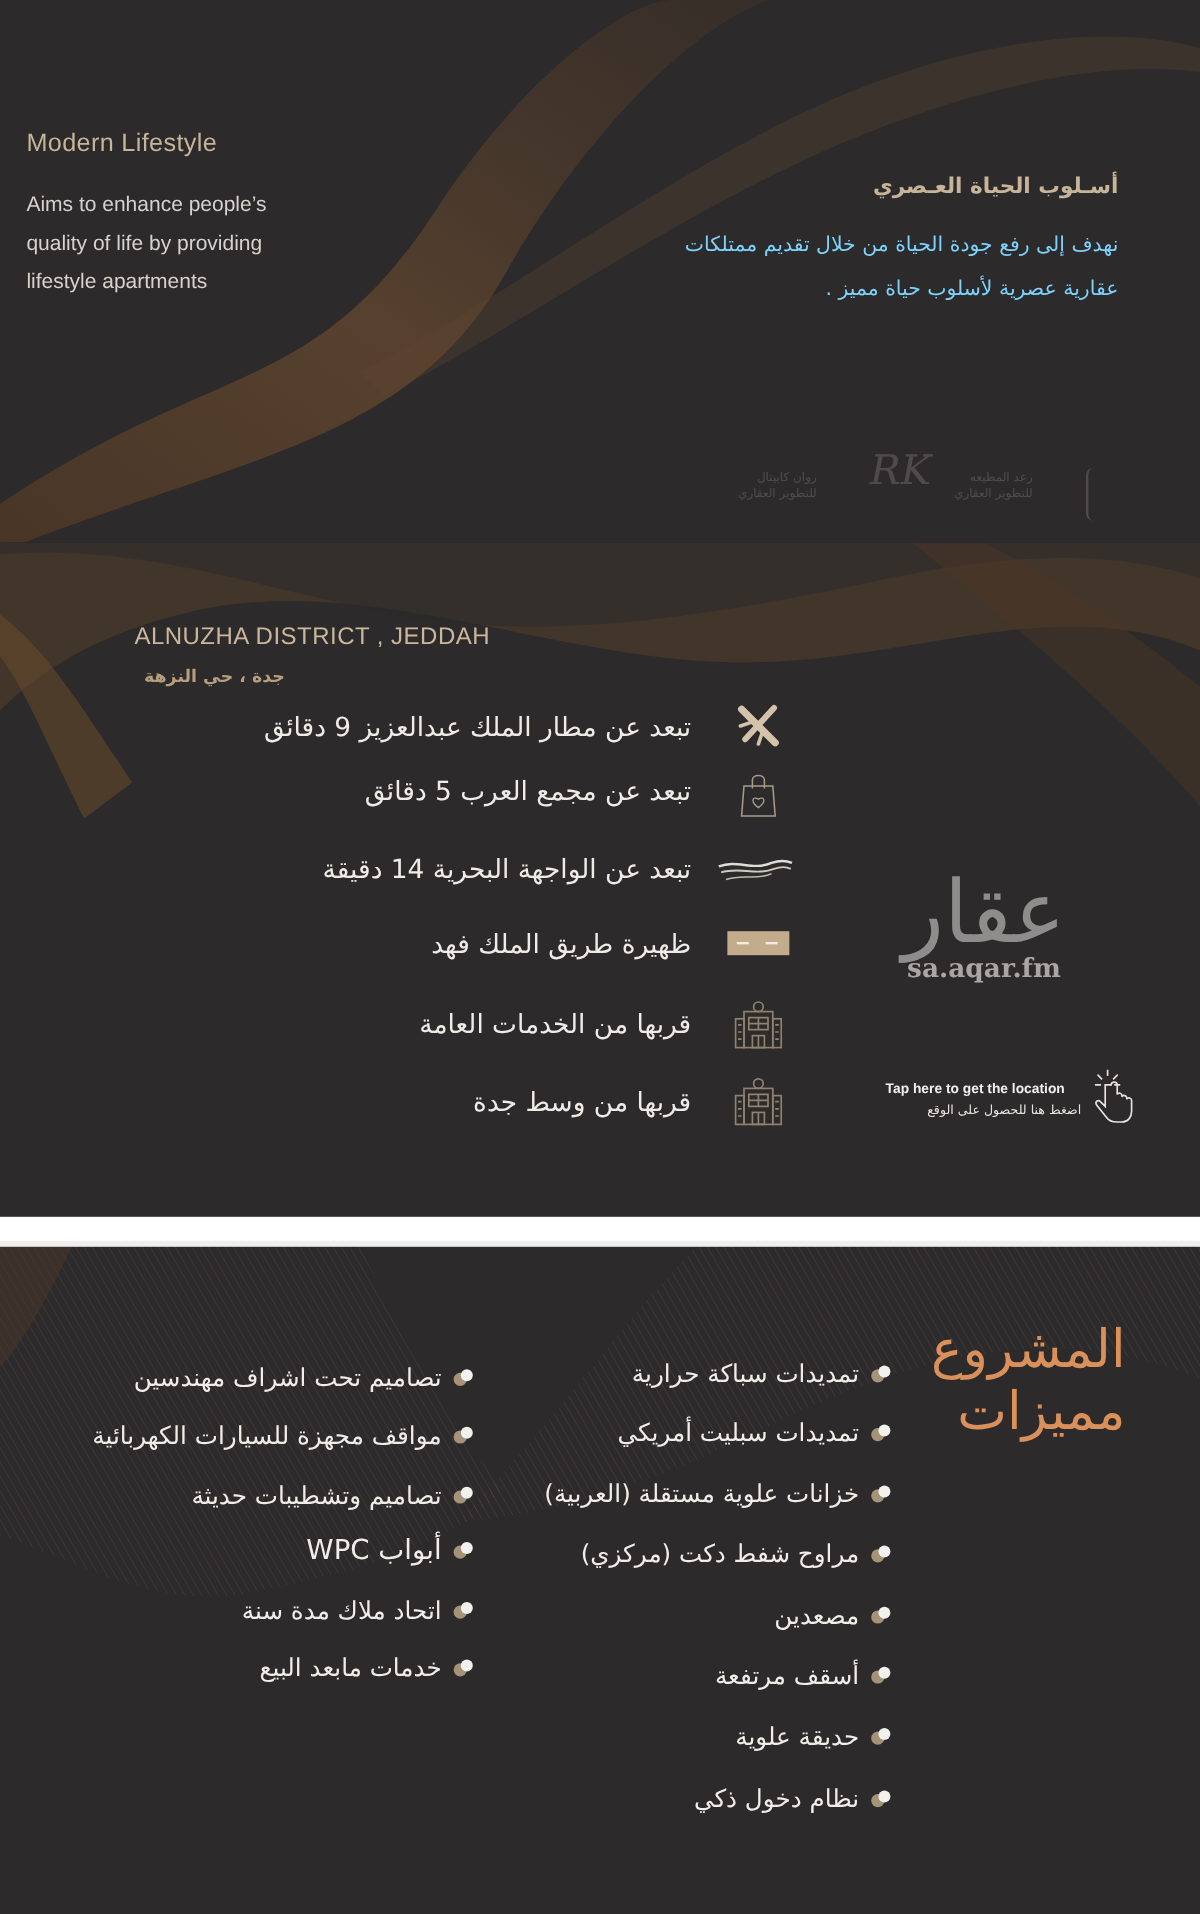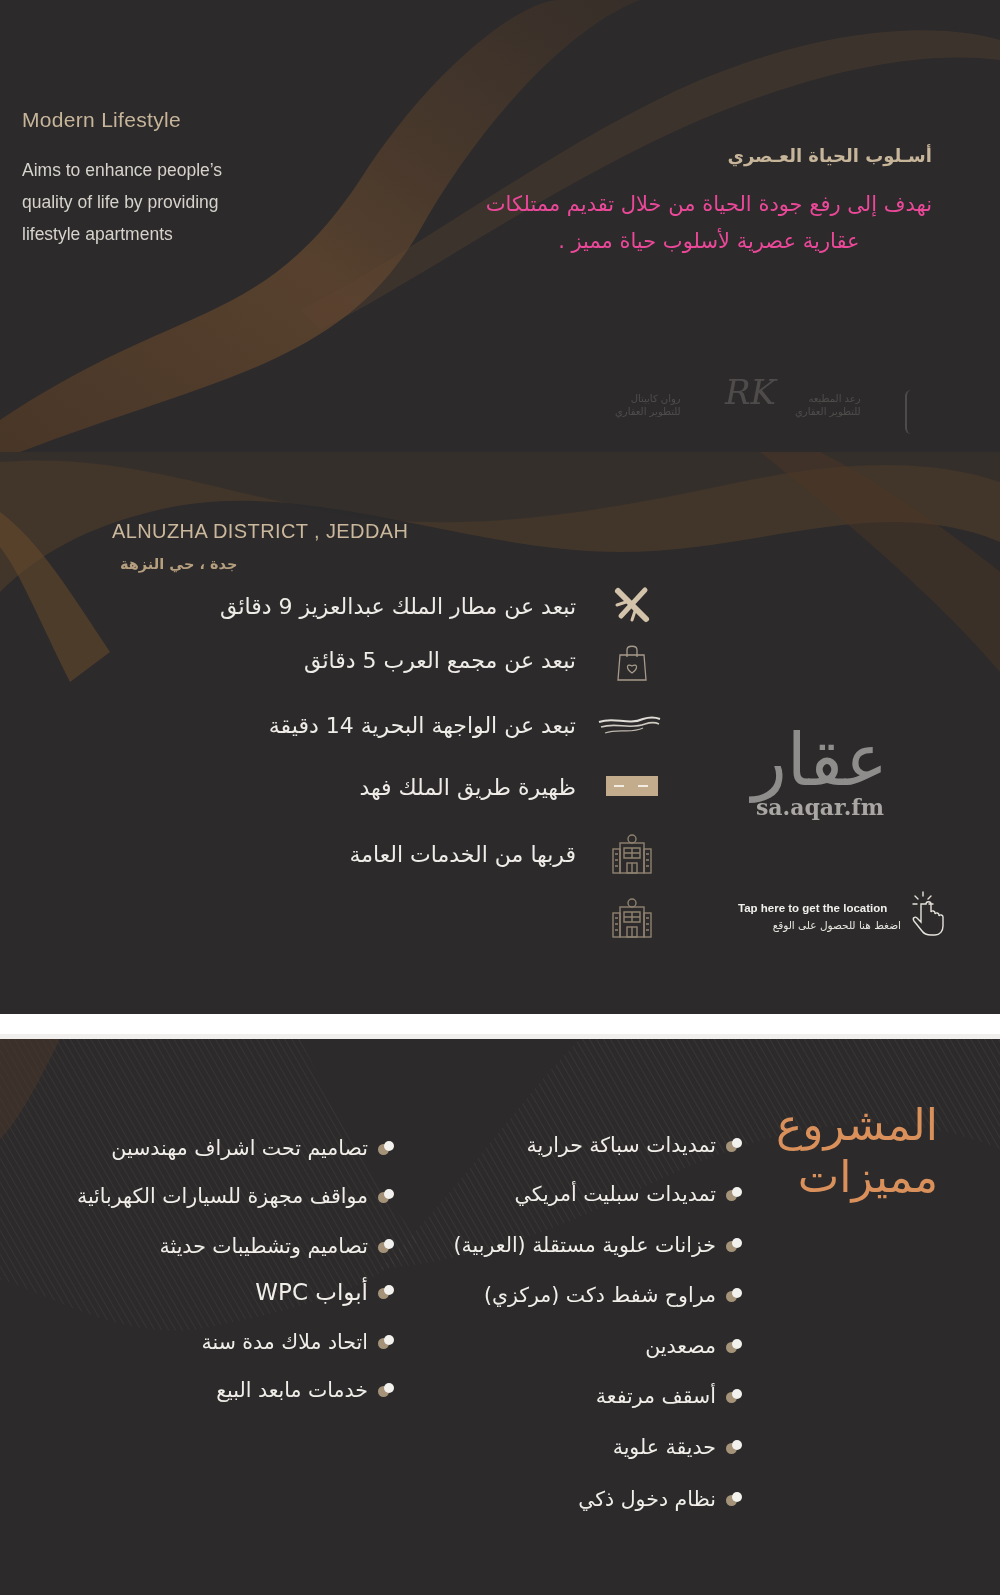--- a/index.html
+++ b/index.html
@@ -9,21 +9,21 @@
   #p1 { top: 0; height: 466px; }
   #p2 { top: 452px; height: 562px; }
   #p3 { top: 1039px; height: 556px; }
   .divider { position: absolute; left: 0; width: 1000px; height: 6px; background: #f1efee; }
   .wave { position: absolute; left: 0; top: 0; pointer-events: none; }
   .abs { position: absolute; }
   .en-title { color: #c7b59a; font-family: "Liberation Sans", sans-serif; font-size: 21px; letter-spacing: 0.3px; }
   .en-body { color: #d6d2cc; font-family: "Liberation Sans", sans-serif; font-size: 17.5px; line-height: 32px; }
   .ar { direction: rtl; font-family: "DejaVu Sans", sans-serif; }
   .ar-title { color: #c7b59a; font-size: 18px; font-weight: bold; }
-  .ar-body { color: #ec4899; font-size: 21px; line-height: 37px; text-align: center; }
+  .ar-body { color: #7dd3fc; font-size: 17px; line-height: 37px; text-align: right; }
   .logo-strip { opacity: 0.22; color: #c8c2b8; font-size: 10px; line-height: 13px; }
   .district-en { color: #cbb89c; font-family: "Liberation Sans", sans-serif; font-size: 20px; letter-spacing: 0.4px; }
   .district-ar { color: #b59f7f; font-size: 14.5px; font-weight: bold; }
   .loc-item { position: absolute; right: 0; height: 40px; display: flex; align-items: center; }
   .loc-text { color: #efece8; font-size: 22px; direction: rtl; white-space: nowrap; margin-left: 23px; }
   .loc-icon { position: absolute; width: 60px; height: 44px; display: flex; align-items: center; justify-content: center; }
   .aqar-ar { color: #8f8d8c; font-size: 72px; font-family: "DejaVu Sans", sans-serif; direction: rtl; line-height: 80px; }
   .aqar-en { color: #a9a6a3; font-size: 22px; font-family: "DejaVu Serif", serif; font-weight: bold; }
   .tap-en { color: #f2f0ec; font-family: "Liberation Sans", sans-serif; font-size: 11.5px; font-weight: bold; }
   .tap-ar { color: #e8e5e0; font-size: 10.5px; direction: rtl; }
@@ -99,20 +99,23 @@
     </div>
     <div class="loc-item" style="top:253px;">
       <span class="loc-text">تبعد عن الواجهة البحرية 14 دقيقة</span>
     </div>
     <div class="loc-item" style="top:315px;">
       <span class="loc-text">ظهيرة طريق الملك فهد</span>
     </div>
     <div class="loc-item" style="top:382px;">
       <span class="loc-text">قربها من الخدمات العامة</span>
     </div>
+    <div class="loc-item" style="top:447px;">
+      <span class="loc-text">قربها من وسط جدة</span>
+    </div>
   </div>
 
   <div class="loc-icon" style="left:602px;top:131px;">
     <svg width="40" height="40" viewBox="0 0 40 40">
       <path d="M6,6 L34,34" stroke="#d2c3aa" stroke-width="6" stroke-linecap="round"></path>
       <path d="M33,5 L9,31" stroke="#d2c3aa" stroke-width="5" stroke-linecap="round"></path>
       <path d="M5,20 L14,17 M20,35 L23,26" stroke="#d2c3aa" stroke-width="3" stroke-linecap="round"></path>
     </svg>
   </div>
   <div class="loc-icon" style="left:602px;top:189px;">

